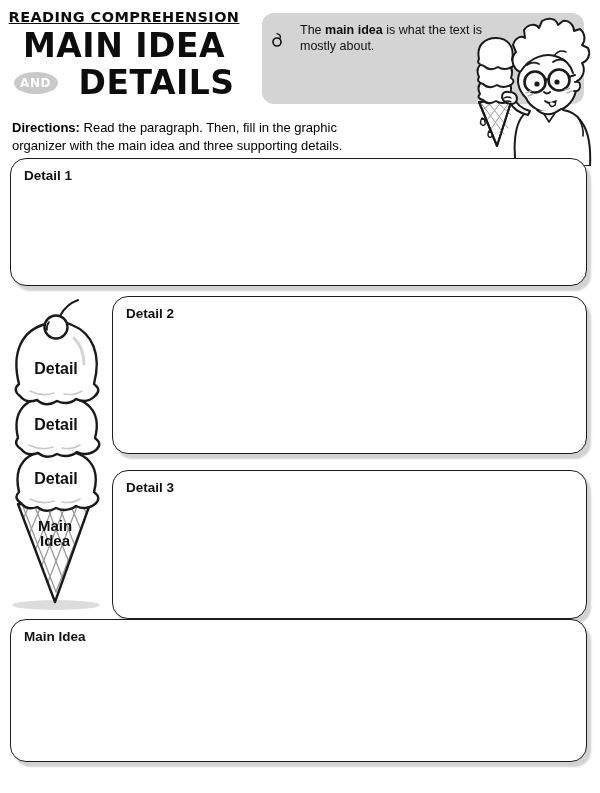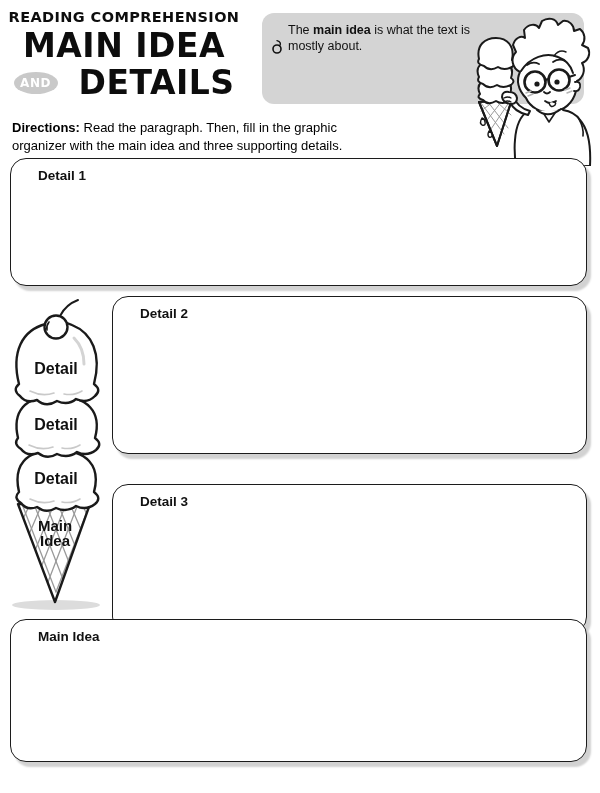--- a/index.html
+++ b/index.html
@@ -20,20 +20,21 @@
     width: 232px;
     text-align: center;
     font-family: "DejaVu Sans", sans-serif;
     color: #0d0d0d;
   }
   .kicker {
     font-size: 14.5px;
     font-weight: bold;
     letter-spacing: 0.4px;
     line-height: 19px;
+    text-decoration: underline;
   }
   .title-main {
     font-size: 33px;
     font-weight: bold;
     letter-spacing: 0.5px;
     line-height: 37px;
   }
   .title-row2 {
     display: flex;
     align-items: center;
@@ -62,22 +63,22 @@
   .info-box {
     position: absolute;
     left: 262px; top: 13px;
     width: 322px; height: 91px;
     background: #d4d4d4;
     border-radius: 12px;
     padding: 10px 10px 8px 9px;
   }
   .bullet {
     display: flex;
-    align-items: flex-end;
-    gap: 4px;
+    align-items: center;
+    gap: 16px;
     margin-bottom: 5px;
   }
   .bullet-icon { flex: 0 0 13px; margin-top: 1px; }
   .bullet-text {
     width: 202px;
     font-size: 12.5px;
     line-height: 15.5px;
     color: #111;
   }
   .bullet-text b { font-weight: bold; }
@@ -90,31 +91,31 @@
     line-height: 17.5px;
     color: #000000;
   }
   
   .obox {
     position: absolute;
     background: #ffffff;
     border: 1.8px solid #1c1c1c;
     border-radius: 16px;
     box-shadow: 4px 5px 2px #d2d2d2;
-    padding: 7px 27px;
+    padding: 7px 13px;
     z-index: 3;
   }
   .obox-label {
     font-size: 13.5px;
     font-weight: bold;
     color: #111;
   }
   .box-detail1  { left: 10px;  top: 158px; width: 577px; height: 128px; }
   .box-detail2  { left: 112px; top: 296px; width: 475px; height: 158px; }
-  .box-detail3  { left: 112px; top: 484px; width: 475px; height: 149px; }
+  .box-detail3  { left: 112px; top: 470px; width: 475px; height: 149px; }
   .box-mainidea { left: 10px;  top: 619px; width: 577px; height: 143px; }
   
   .icecream-svg {
     position: absolute;
     left: 4px; top: 294px;
     width: 104px; height: 322px;
     z-index: 2;
   }
   .icecream-svg text {
     font-family: "Liberation Sans", sans-serif;

